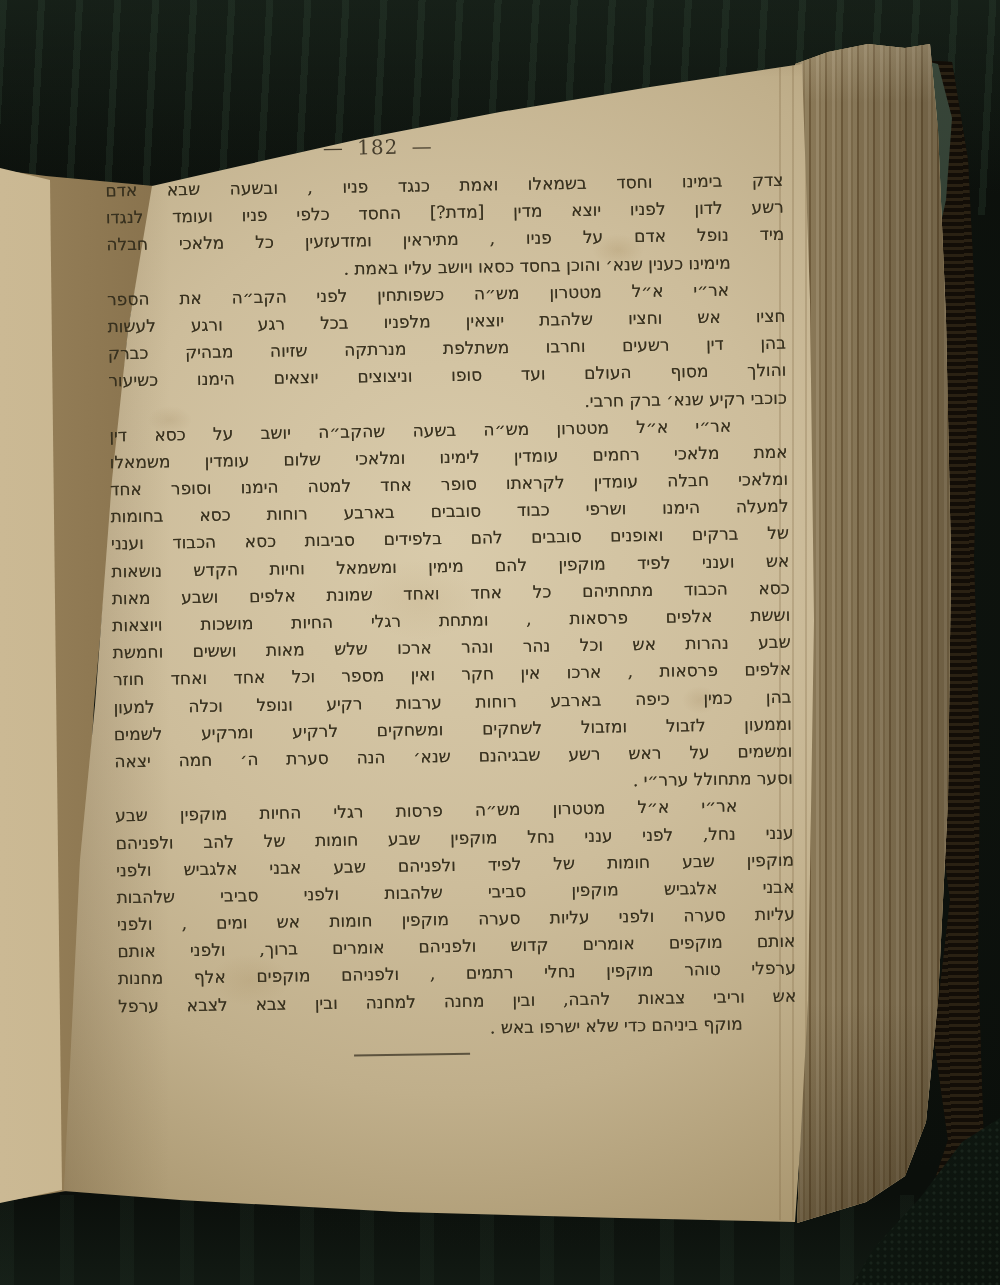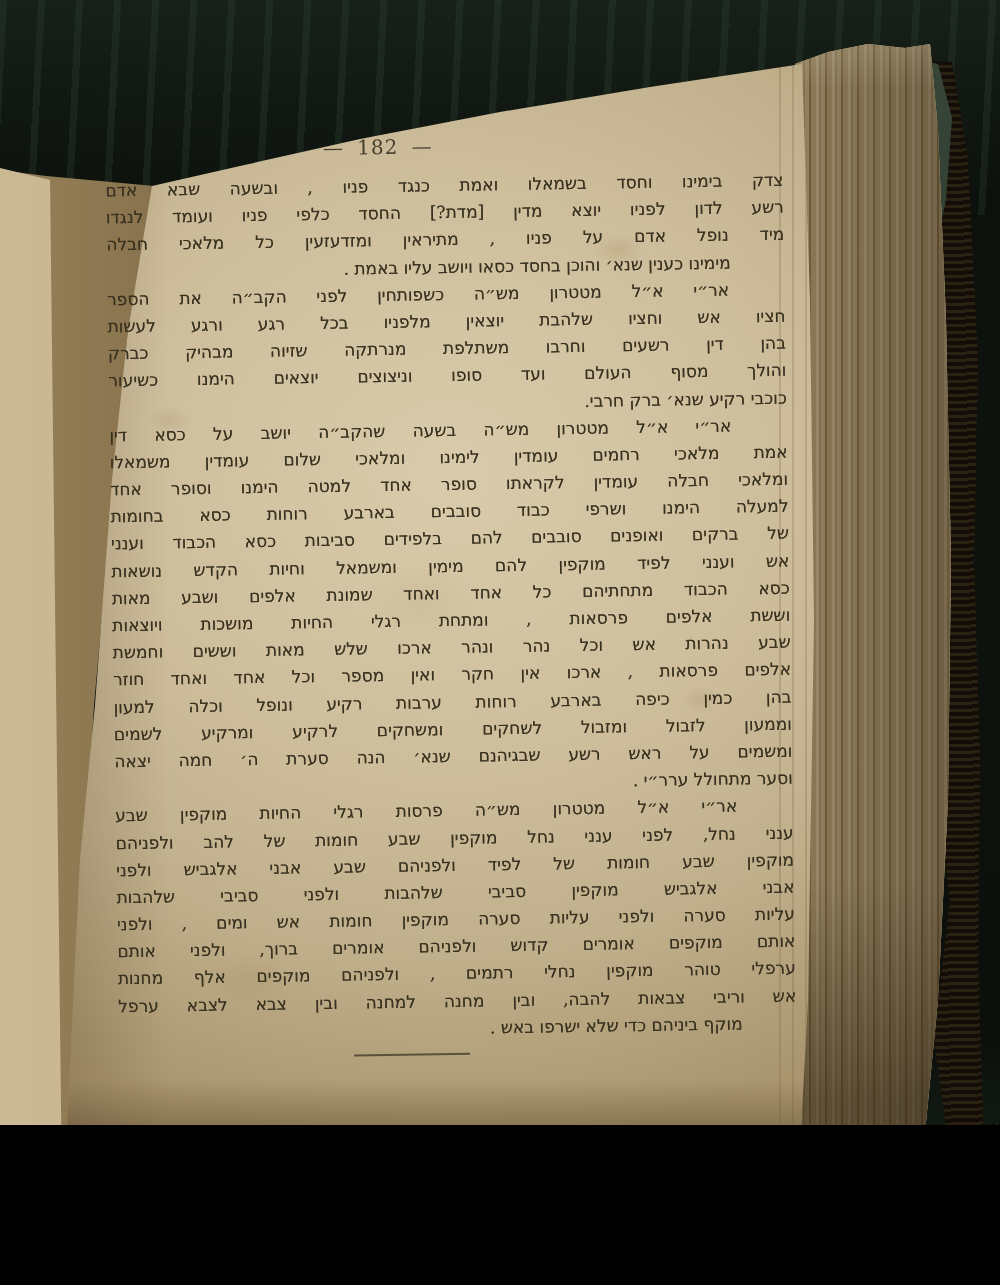--- a/index.html
+++ b/index.html
@@ -1,17 +1,17 @@
 <!DOCTYPE html>
 <html lang="he"><head>
 <meta charset="utf-8">
 <style>
   html,body{margin:0;padding:0;background:#000;}
   .scene{
-    position:relative;width:1000px;height:1125px;overflow:hidden;
+    position:relative;width:1000px;height:1285px;overflow:hidden;
     font-family:"DejaVu Serif","DejaVu Sans",sans-serif;
     -webkit-user-select:none;user-select:none;
   }
   
   .bg{position:absolute;inset:0;
     background:
       radial-gradient(1200px 900px at 50% 45%, rgba(30,42,32,.25), transparent 75%),
       #0b0f0b;}
   .cloth-top{position:absolute;left:0;top:0;width:100%;height:215px;
     background:

